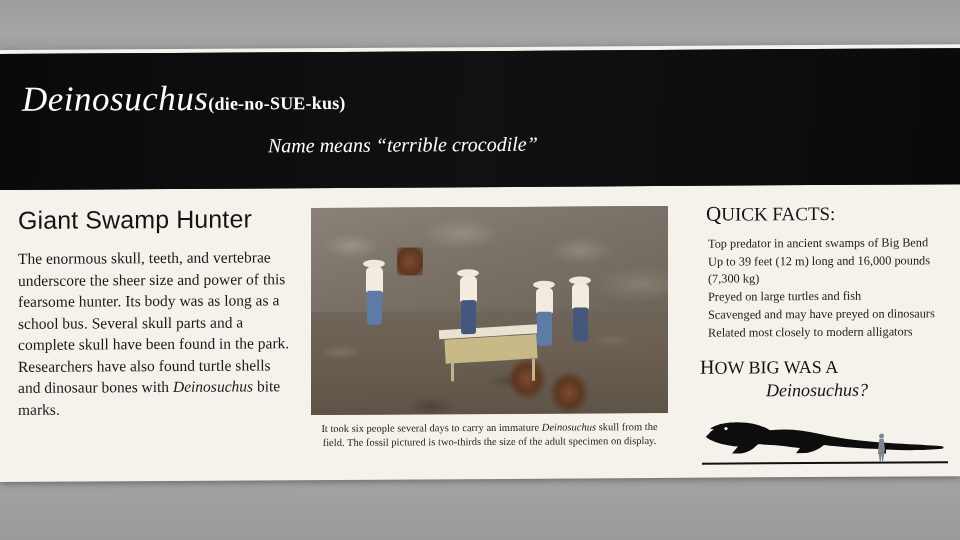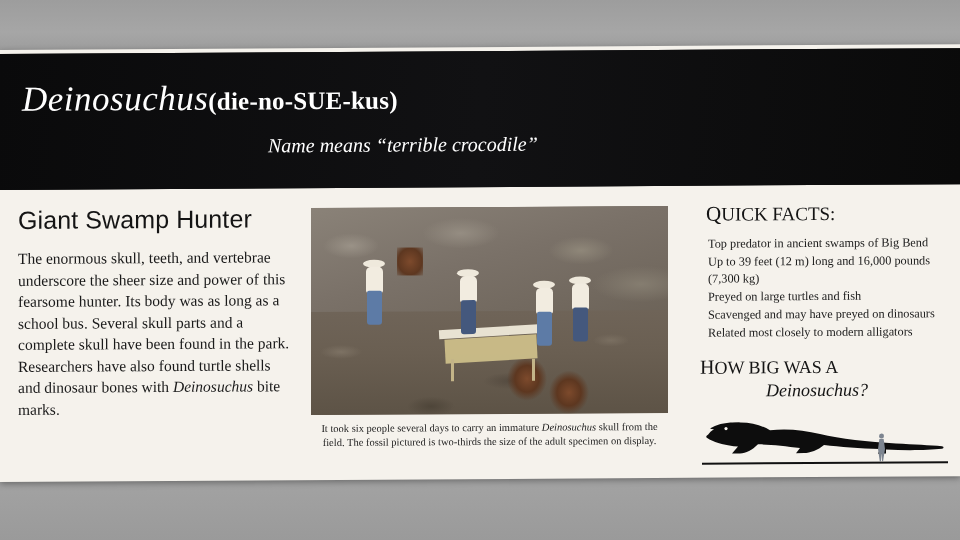--- a/index.html
+++ b/index.html
@@ -58,21 +58,21 @@
     color: #ffffff;
     white-space: nowrap;
   }
   .title .genus {
     font-style: italic;
     font-size: 35px;
     letter-spacing: .5px;
     font-family: "Liberation Serif", serif;
   }
   .title .pron {
-    font-size: 25px;
+    font-size: 18px;
     font-weight: bold;
     letter-spacing: .2px;
     font-family: "Liberation Serif", serif;
   }
   .header .subtitle {
     position: absolute;
     left: 268px; top: 82px;
     color: #ffffff;
     font-style: italic;
     font-size: 20px;

